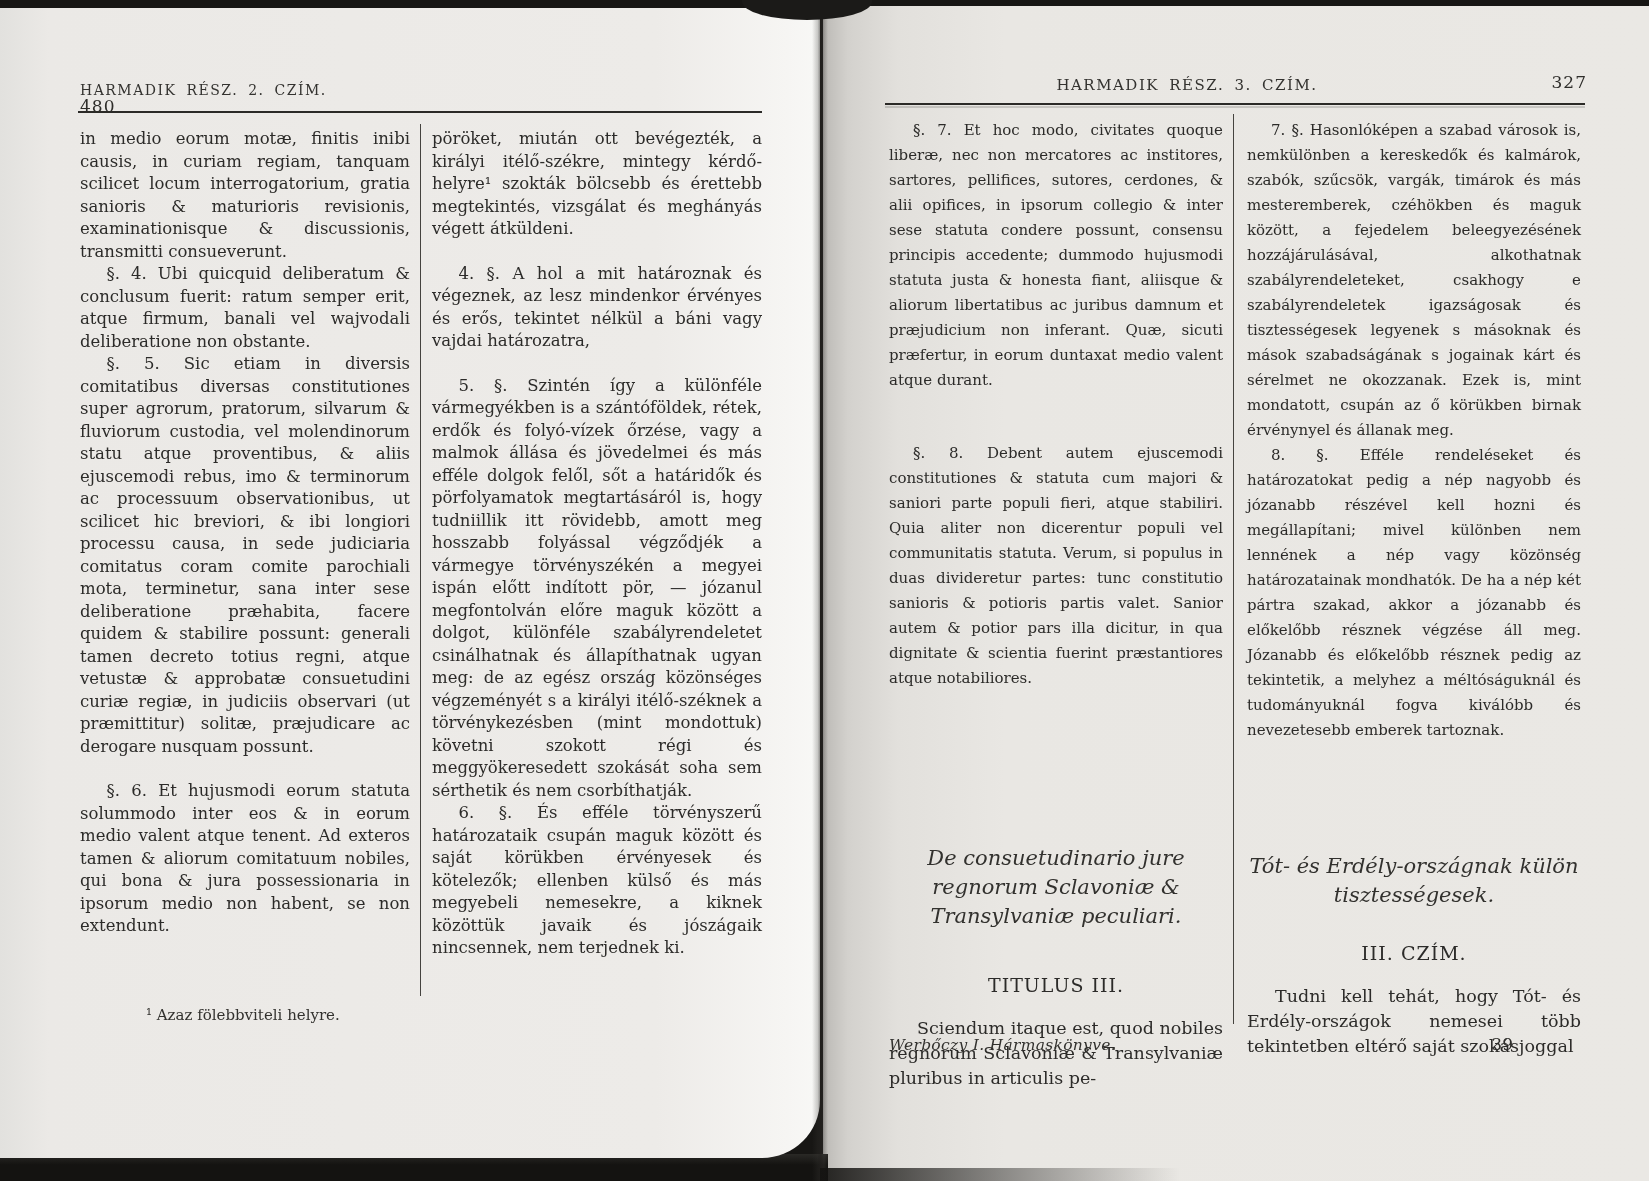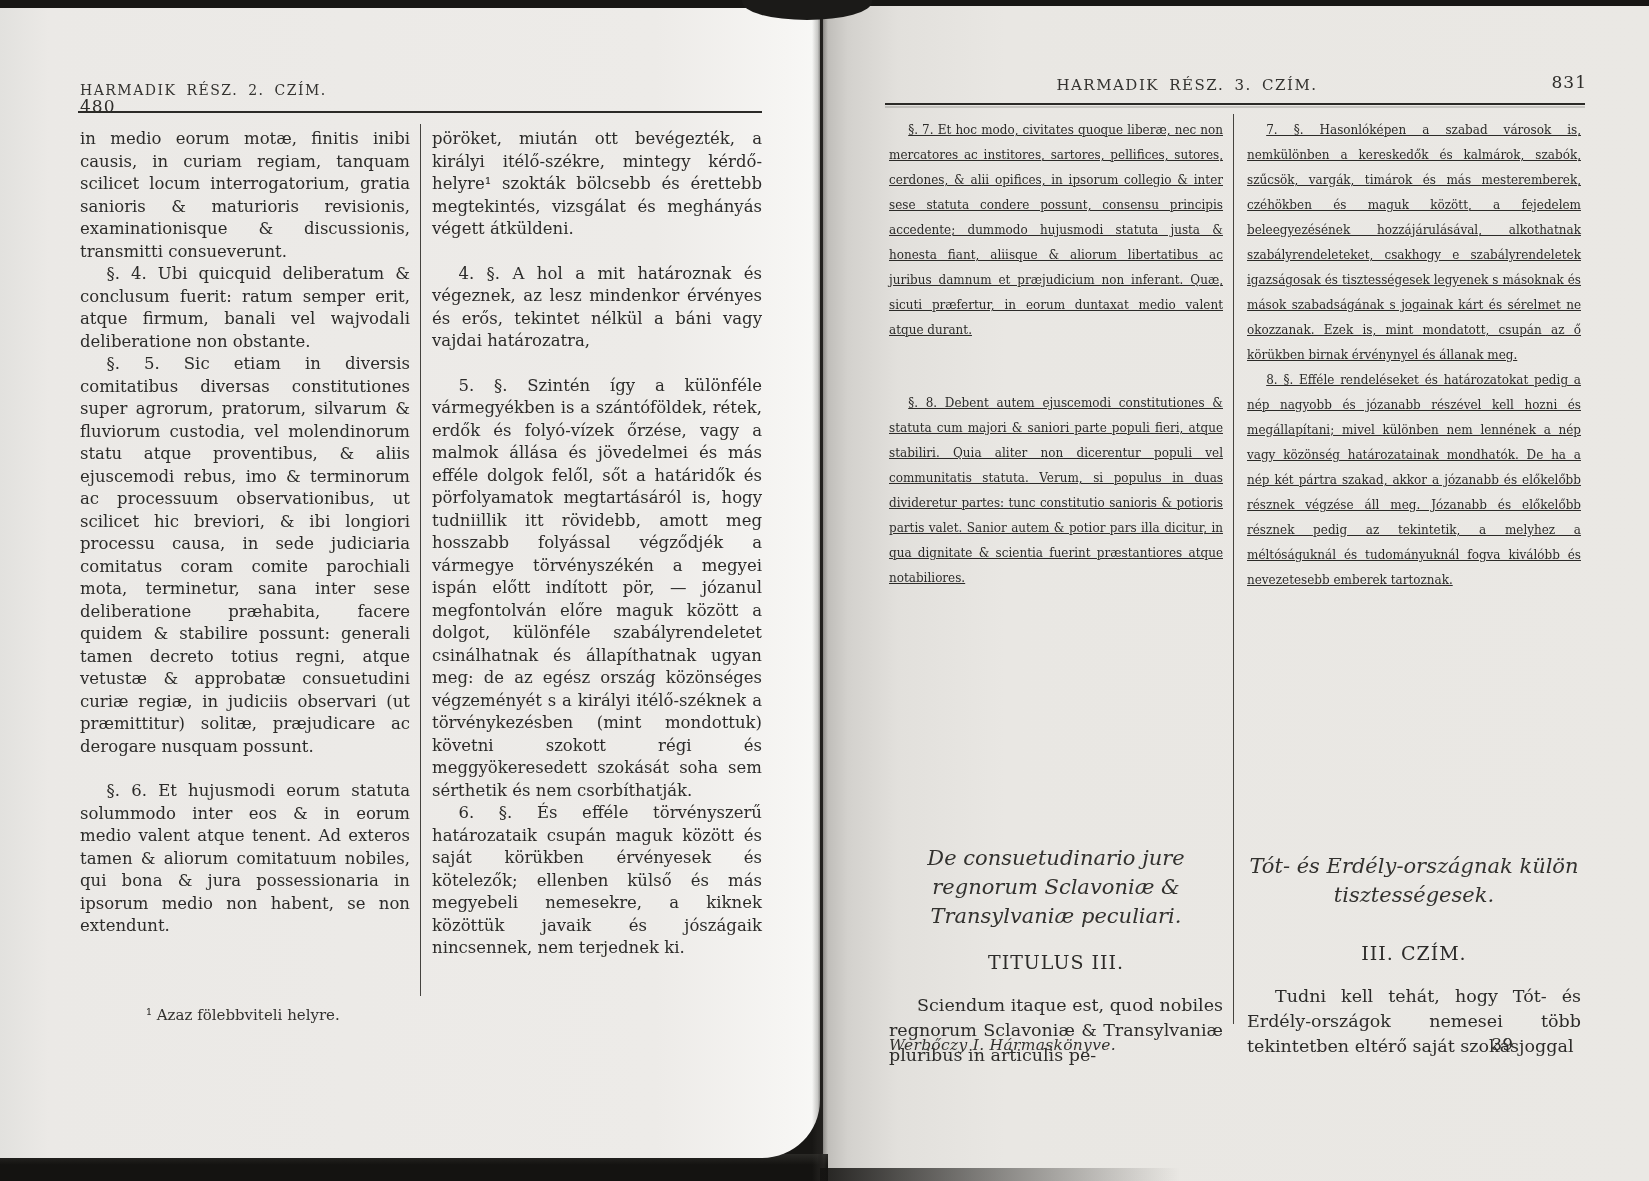--- a/index.html
+++ b/index.html
@@ -58,21 +58,21 @@
   .lp-rule { position: absolute; left: 78px; top: 103px; width: 684px; height: 2px; background: #2b2a27; }
 
   .rp-header { position: absolute; left: 64px; top: 66px; width: 700px; height: 24px; }
   .rp-header .running-title { position: absolute; left: 0; right: 100px; text-align: center; top: 4px; font-size: 15px; color: #33322f; letter-spacing: 1.5px; word-spacing: 4px; }
   .rp-header .page-num { position: absolute; right: 0; top: 0; font-size: 17px; color: #2e2d2a; letter-spacing: 1px; }
   .rp-rule { position: absolute; left: 62px; top: 97px; width: 700px; height: 2px; background: #2b2a27; box-shadow: 0 3px 0 rgba(43,42,39,0.18); }
 
   
   .col { position: absolute; text-align: justify; color: #2c2b29; }
   .left-page .col  { font-size: 16.5px; line-height: 22.5px; }
-  .right-page .col { font-size: 12px; line-height: 25px; text-decoration: underline; }
+  .right-page .col { font-size: 15px; line-height: 25px; }
 
   .lp-col1 { left: 80px;  top: 120px; width: 330px; }
   .lp-col2 { left: 432px; top: 120px; width: 330px; }
   .lp-divider { position: absolute; left: 420px; top: 116px; width: 1px; height: 872px; background: #45433f; }
 
   .rp-col1 { left: 66px;  top: 112px; width: 334px; }
   .rp-col2 { left: 424px; top: 112px; width: 334px; }
   .rp-divider { position: absolute; left: 410px; top: 108px; width: 1px; height: 910px; background: #45433f; }
 
   .col p { margin: 0; }
@@ -81,21 +81,21 @@
   .gap-lg { margin-top: 48px !important; }
 
   
   .rp-latin-bottom { position: absolute; left: 66px; top: 838px; width: 334px; color: #2c2b29; }
   .rp-hun-bottom   { position: absolute; left: 424px; top: 846px; width: 334px; color: #2c2b29; }
   .section-heading-italic {
     font-style: italic; text-align: center;
     font-size: 21px; line-height: 29px; color: #32312e;
   }
   .titulus-heading { text-align: center; font-size: 19px; letter-spacing: 1px; color: #2c2b29; }
-  .rp-latin-bottom .titulus-heading { margin-top: 20px; }
+  .rp-latin-bottom .titulus-heading { margin-top: 43px; }
   .rp-hun-bottom   .titulus-heading { margin-top: 32px; }
   .bottom-para { margin-top: 20px; text-align: justify; text-indent: 1.6em; font-size: 17.5px; line-height: 25px; }
 
   
   .lp-footnote { position: absolute; left: 146px; top: 998px; font-size: 15px; color: #32312e; }
   .rp-footer { position: absolute; left: 66px; top: 1028px; width: 624px; display: flex; justify-content: space-between; align-items: baseline; }
   .rp-footer .book-title { font-style: italic; font-size: 15.5px; color: #32312e; letter-spacing: 0.3px; }
   .rp-footer .signature  { font-size: 17px; color: #2e2d2a; }
 </style>
 </head>
@@ -128,21 +128,21 @@
 
     <div class="lp-footnote">¹ Azaz fölebbviteli helyre.</div>
   </div>
 
   <div class="crease"></div>
   <div class="gutter-top-notch"></div>
 
   <div class="right-page">
     <div class="rp-header">
       <span class="running-title">HARMADIK RÉSZ. 3. CZÍM.</span>
-      <span class="page-num">831</span>
+      <span class="page-num">327</span>
     </div>
     <div class="rp-rule"></div>
 
     <div class="col rp-col1">
       <p class="indent">§. 7. Et hoc modo, civitates quoque liberæ, nec non mercatores ac institores, sartores, pellifices, sutores, cerdones, &amp; alii opifices, in ipsorum collegio &amp; inter sese statuta condere possunt, consensu principis accedente; dummodo hujusmodi statuta justa &amp; honesta fiant, aliisque &amp; aliorum libertatibus ac juribus damnum et præjudicium non inferant. Quæ, sicuti præfertur, in eorum duntaxat medio valent atque durant.</p>
       <p class="indent gap-lg">§. 8. Debent autem ejuscemodi constitutiones &amp; statuta cum majori &amp; saniori parte populi fieri, atque stabiliri. Quia aliter non dicerentur populi vel communitatis statuta. Verum, si populus in duas divideretur partes: tunc constitutio sanioris &amp; potioris partis valet. Sanior autem &amp; potior pars illa dicitur, in qua dignitate &amp; scientia fuerint præstantiores atque notabiliores.</p>
     </div>
 
     <div class="rp-divider"></div>
 

